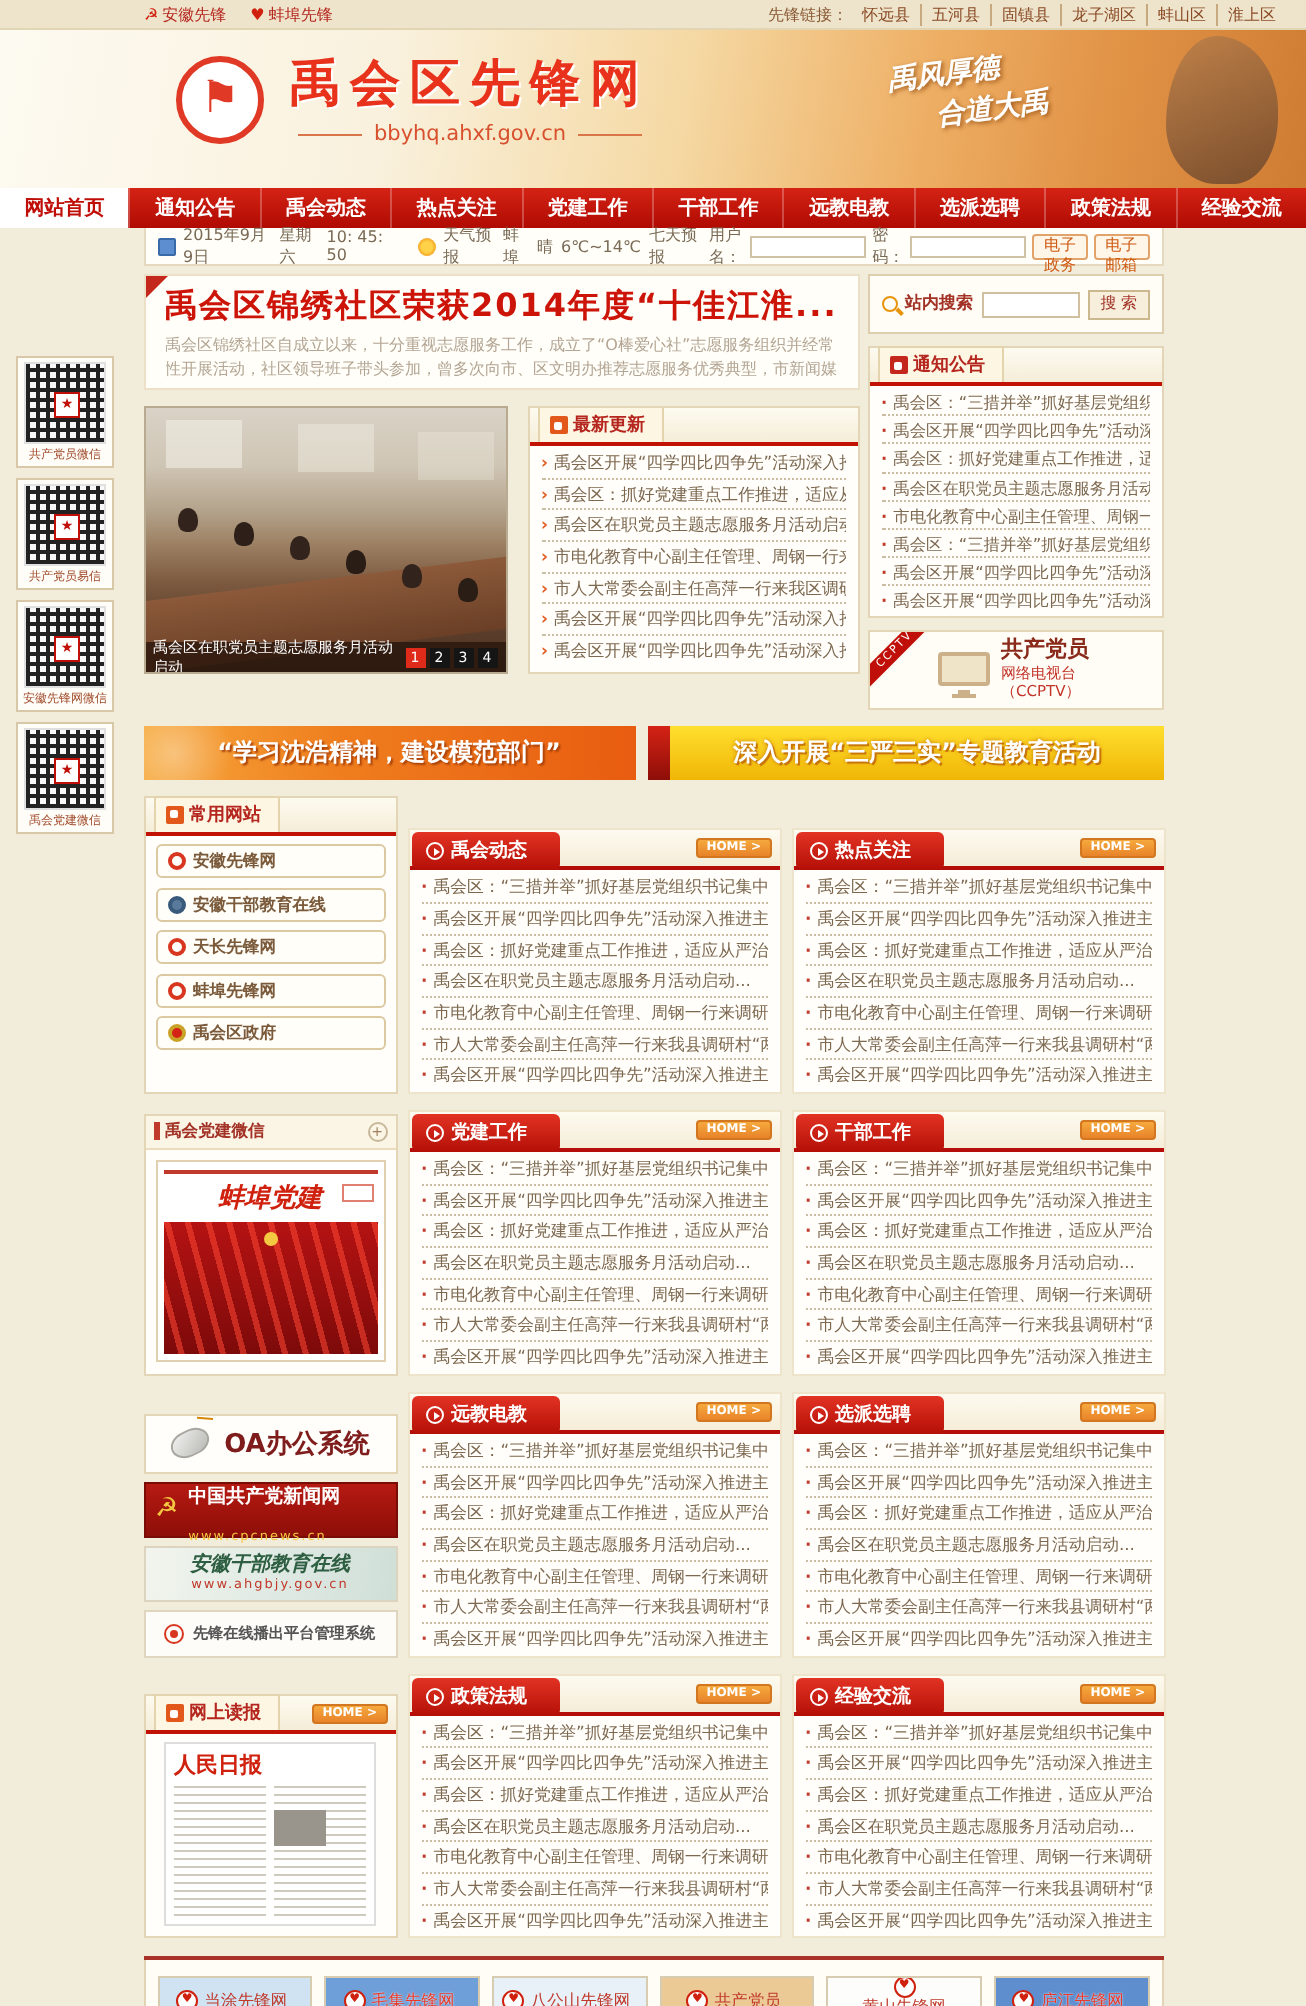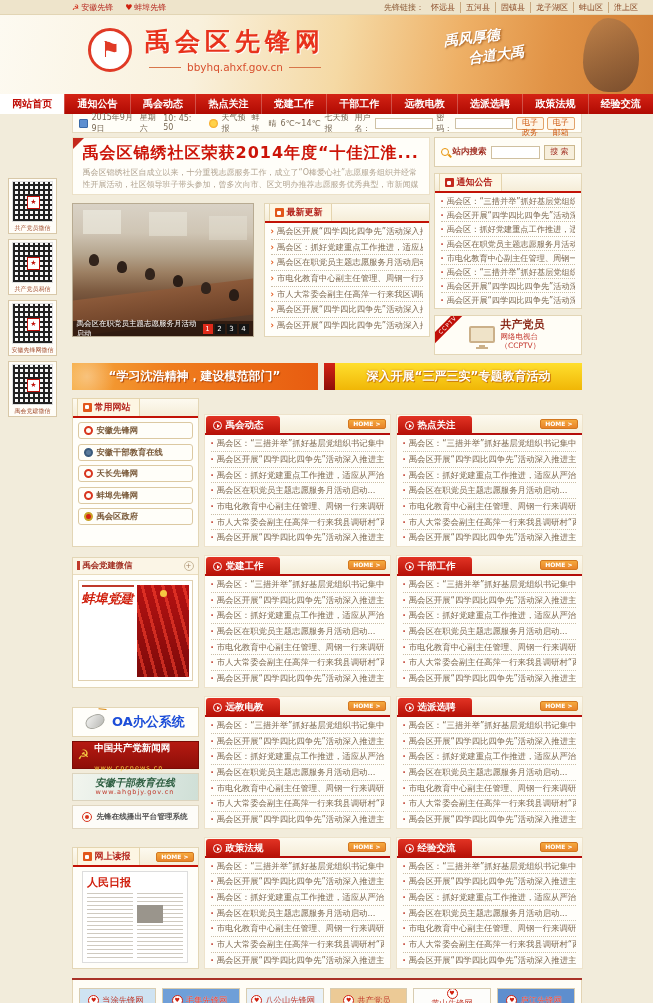--- a/index.html
+++ b/index.html
@@ -119,31 +119,31 @@
   .sitebtn { display:flex; align-items:center; gap:4px; margin:4.5px 5px 0; padding:0 5px; height:17px; border:1px solid #dcc9a2; border-radius:3px; background:#fffef9; font-size:8.3px; color:#7a5a3a; cursor:pointer; white-space:nowrap; overflow:hidden; }
   .site-icon { width:9px; height:9px; border-radius:50%; border:2px solid #d8361f; flex:none; }
   .sitelist div:nth-of-type(2) .site-icon { border-color:#3a5a7c; background:#5a7a9c; }
   .sitelist div:nth-of-type(5) .site-icon { border-color:#c9a227; background:#d42315; }
 
   .wxbox { height:131px; }
   .wxhead { height:17px; display:flex; align-items:center; border-bottom:1px solid #eadcbd; background:#fbf5e6; padding:0 4px; gap:3px; }
   .wxbar { width:3px; height:9px; background:#c0392b; flex:none; }
   .wxtitle { font-size:8.3px; font-weight:bold; color:#a33226; white-space:nowrap; }
   .wxplus { margin-left:auto; width:10px; height:10px; border:1px solid #c8b89a; border-radius:50%; font-size:7px; line-height:8px; text-align:center; color:#a08060; cursor:pointer; }
-  .magcover { margin:5px; border:1px solid #e0d0b0; height:101px; background:#fff; padding:4px 3px 3px; display:flex; flex-direction:row; gap:3px; cursor:pointer; }
+  .magcover { margin:5px; border:1px solid #e0d0b0; height:101px; background:#fff; padding:4px 3px 3px; display:flex; flex-direction:column; gap:3px; cursor:pointer; }
   .magtitle { font-size:13px; font-weight:bold; color:#d0200e; font-style:italic; text-align:center; border-top:2px solid #c0392b; padding-top:3px; position:relative; }
   .stamp { position:absolute; right:2px; top:5px; width:16px; height:9px; border:1px solid #e08070; font-size:4px; color:#d0200e; line-height:8px; }
   .confphoto { flex:1; background:linear-gradient(#b51212,#7d0a0a); position:relative; overflow:hidden; }
   .confphoto::before { content:""; position:absolute; inset:0; background:repeating-linear-gradient(75deg,transparent 0 7px,rgba(255,70,50,.55) 7px 10px); }
   .confphoto::after { content:""; position:absolute; left:50%; top:5px; width:7px; height:7px; margin-left:-3px; border-radius:50%; background:#f5c842; }
 
   .oabox { height:30px; display:flex; align-items:center; justify-content:center; gap:7px; margin-top:0; cursor:pointer; }
   .mouse-icon { width:20px; height:13px; border-radius:50% / 60%; background:linear-gradient(145deg,#f2f2f0,#b8b8b4); border:1px solid #a8a8a0; transform:rotate(-25deg); position:relative; flex:none; }
   .mouse-icon::after { content:""; position:absolute; right:-7px; top:-3px; width:8px; height:1px; background:#d8860a; transform:rotate(30deg); }
-  .oatext { font-size:13px; font-weight:bold; color:#1d4ed8; }
+  .oatext { font-size:13px; font-weight:bold; color:#7f1d1d; }
   .cpcbox { height:28px; margin-top:4px; background:linear-gradient(#b51a12,#8e0e08); border:1px solid #7a0c06; display:flex; align-items:center; gap:5px; padding:0 5px; color:#fff; cursor:pointer; }
   .cpc-emblem { color:#f5c842; font-size:13px; line-height:1; flex:none; }
   .cpc-title { font-size:9.5px; font-weight:bold; white-space:nowrap; }
   .cpc-url { font-size:6.5px; color:#f5c842; letter-spacing:1px; }
   .gbox { height:28px; margin-top:4px; border:1px solid #dcd4be; background:linear-gradient(100deg,#f2f5ee,#dde8e2 60%,#cfdfd6); display:flex; flex-direction:column; align-items:center; justify-content:center; line-height:1.2; cursor:pointer; }
   .gtitle { font-size:10px; font-weight:bold; color:#2f5f42; font-style:italic; }
   .gurl { font-size:6.5px; color:#c0392b; letter-spacing:1px; }
   .xfbox { height:24px; margin-top:4px; border:1px solid #e0d6c0; background:#fdfcf8; display:flex; align-items:center; justify-content:center; gap:4px; cursor:pointer; }
   .xf-logo { width:10px; height:10px; border-radius:50%; border:1.5px solid #d8361f; position:relative; flex:none; }
   .xf-logo::after { content:""; position:absolute; inset:2px; background:#d8361f; border-radius:50%; }

